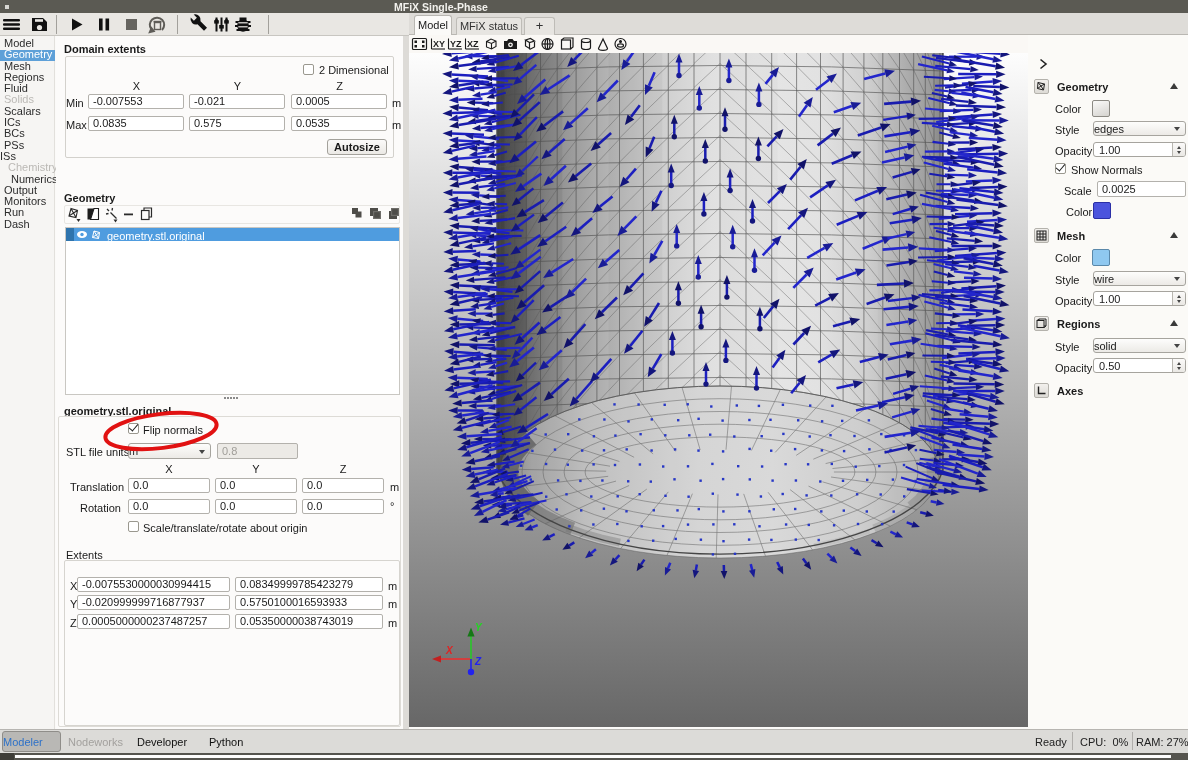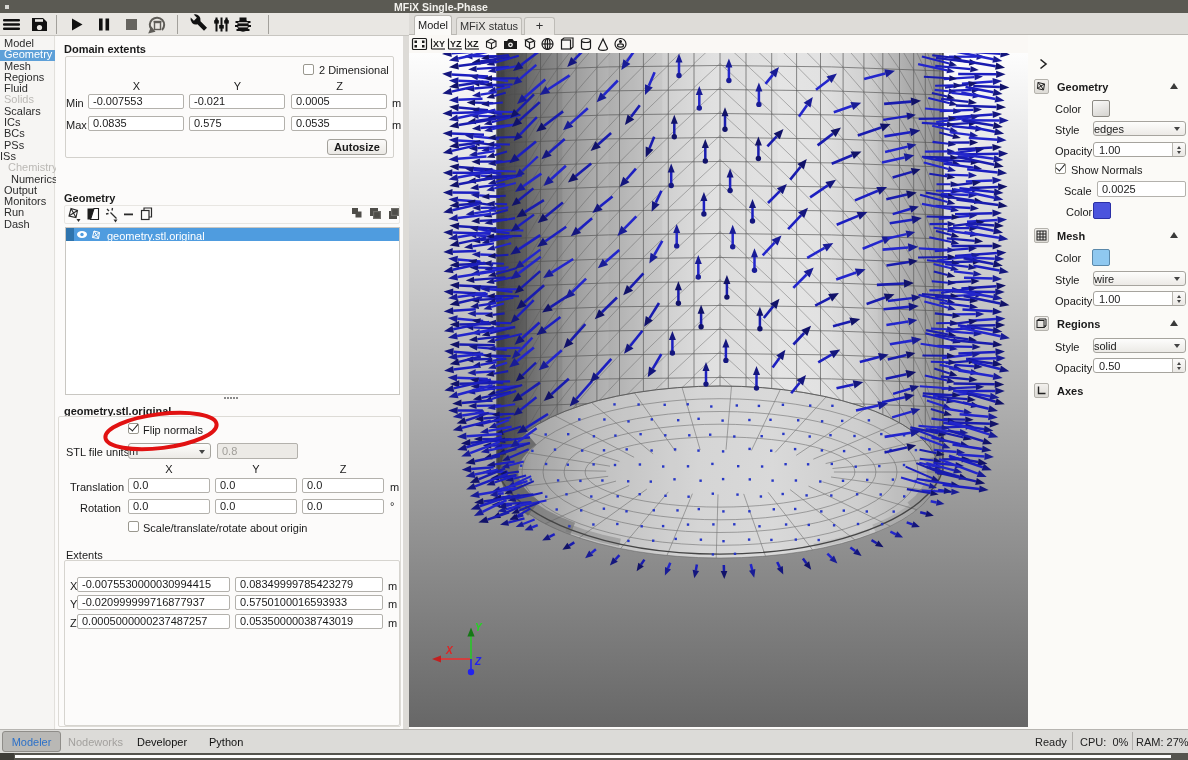--- a/index.html
+++ b/index.html
@@ -2144,21 +2144,21 @@
 <div class="abs" style="left:1055px;top:362px">Opacity</div>
 <div class="spin" style="left:1093px;top:358px;width:93px;height:15px;line-height:14px">0.50<i class="bt"></i><i class="u"></i><i class="d"></i></div>
 
 <div class="secicon" style="left:1034px;top:383px"></div>
 <svg class="abs" style="left:1036px;top:385px" width="11" height="11" viewBox="0 0 11 11">
     <path d="M2.5,1.5 V8.5 H9.5" fill="none" stroke="#222" stroke-width="1.4"></path>
   </svg>
 <div class="sephdr" style="left:1057px;top:385px;font-size:11px">Axes</div>
 
 <div class="abs" style="left:0;top:729px;width:1188px;height:24px;background:#dcdbd8;border-top:1px solid #b7b5b1"></div>
-<div class="abs" style="left:2px;top:731px;width:59px;height:21px;background:#b9b8b5;border:1px solid #8f8d89;border-radius:3px;text-align:center;line-height:20px;color:#2d71c8">Modeler</div>
+<div class="abs" style="left:2px;top:731px;width:59px;height:21px;background:#b9b8b5;border:1px solid #8f8d89;border-radius:3px;text-align:left;line-height:20px;color:#2d71c8">Modeler</div>
 <div class="abs" style="left:68px;top:736px;color:#a3a19e">Nodeworks</div>
 <div class="abs" style="left:137px;top:736px;color:#111">Developer</div>
 <div class="abs" style="left:209px;top:736px;color:#111">Python</div>
 <div class="abs" style="left:1035px;top:736px;color:#222">Ready</div>
 <div class="abs" style="left:1072px;top:732px;width:1px;height:18px;background:#b0aeab"></div>
 <div class="abs" style="left:1080px;top:736px;color:#222">CPU:&nbsp; 0%</div>
 <div class="abs" style="left:1132px;top:732px;width:1px;height:18px;background:#b0aeab"></div>
 <div class="abs" style="left:1136px;top:736px;color:#222">RAM:&nbsp;27%</div>
 
 <div class="abs" style="left:0;top:753px;width:1188px;height:7px;background:#55544e"></div>

